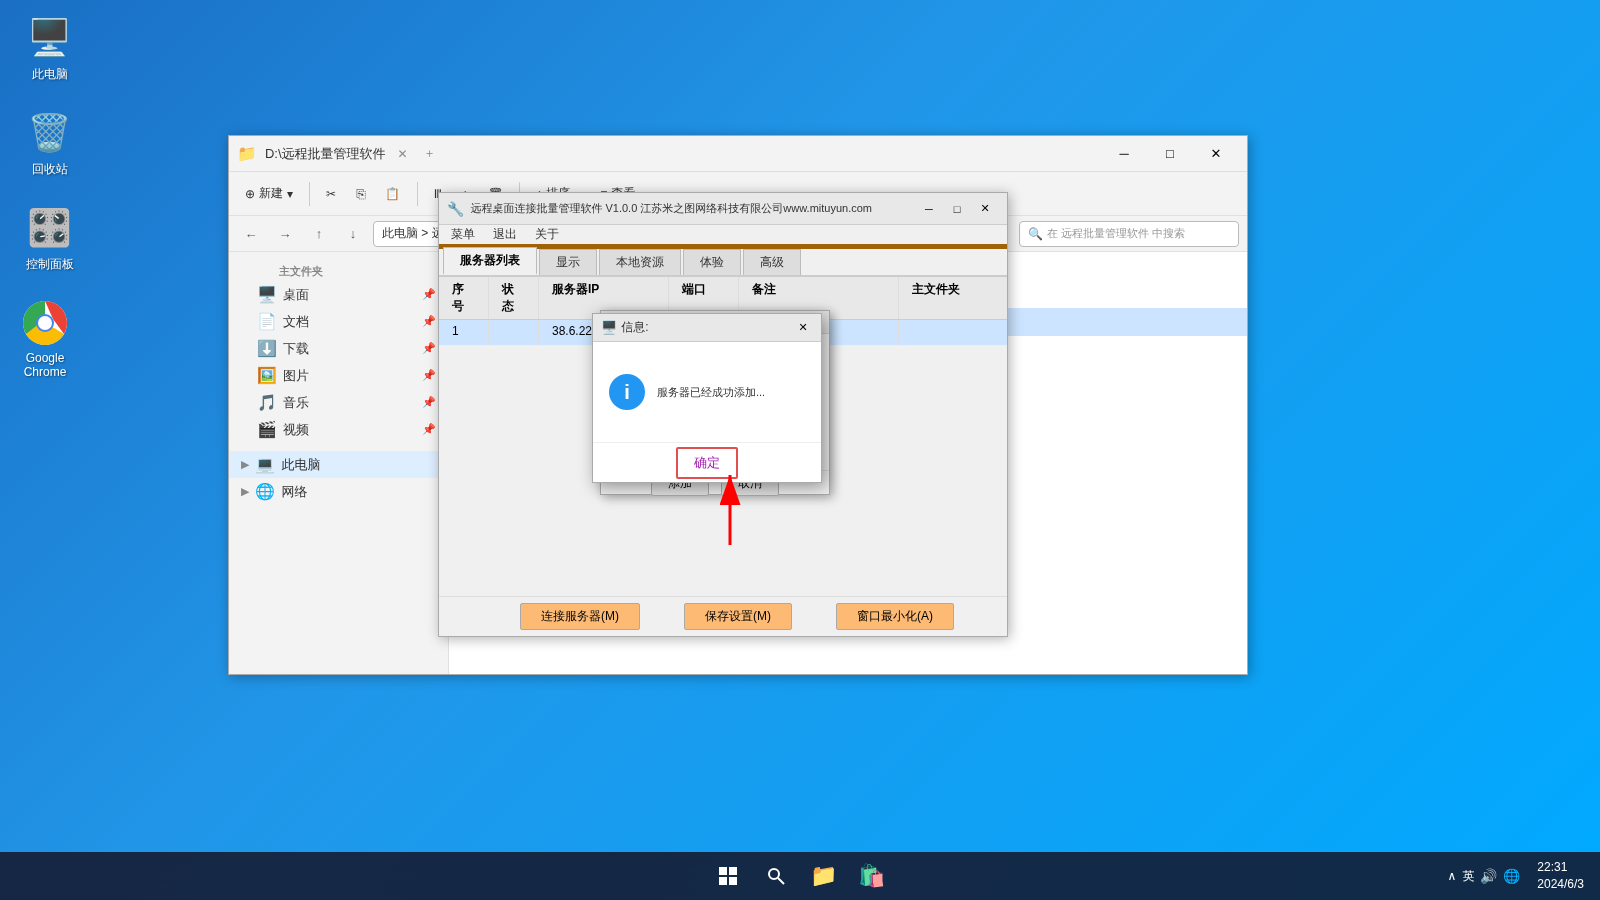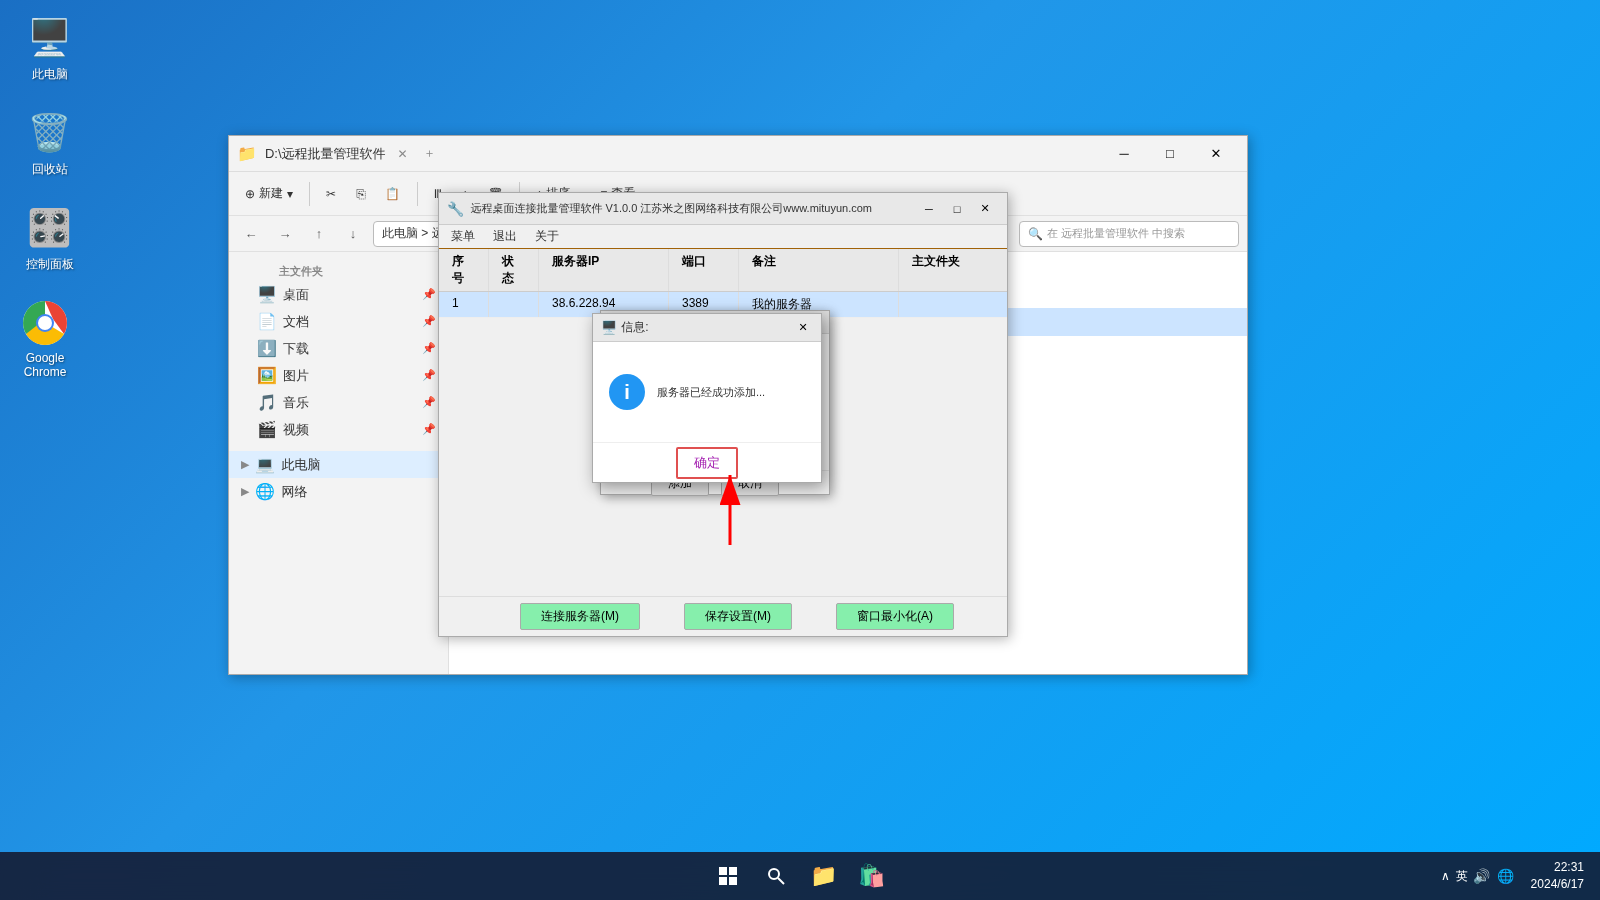--- a/index.html
+++ b/index.html
@@ -81,21 +81,21 @@
       color: white;
       font-size: 12px;
     }
     .taskbar-systray {
       display: flex;
       align-items: center;
       gap: 6px;
       margin-right: 8px;
     }
     .taskbar-clock {
-      text-align: right;
+      text-align: left;
       line-height: 1.4;
     }
 
     
     .window-explorer {
       position: absolute;
       top: 135px;
       left: 228px;
       width: 1020px;
       height: 540px;
@@ -309,21 +309,21 @@
       cursor: pointer;
       background: transparent;
       border: none;
     }
     .remote-menubar {
       height: 24px;
       background: #f0f0f0;
       display: flex;
       align-items: center;
       padding: 0 4px;
-      border-bottom: 1px solid #a16207;
+      border-bottom: 5px solid #a16207;
       font-size: 12px;
       gap: 2px;
     }
     .menu-item {
       padding: 2px 8px;
       cursor: pointer;
       color: #333;
       border-radius: 2px;
     }
     .remote-tabs {
@@ -378,21 +378,21 @@
       background: #f0f0f0;
       border-top: 1px solid #ddd;
       display: flex;
       align-items: center;
       justify-content: center;
       gap: 16px;
     }
     .remote-footer-btn {
       padding: 4px 20px;
       font-size: 12px;
-      background: #86efac;
+      background: #fdba74;
       border: 1px solid #aaa;
       cursor: pointer;
       border-radius: 2px;
       margin-left: 28px;
     }
 
     
     .dialog-add {
       position: absolute;
       top: 310px;
@@ -745,20 +745,27 @@
       <button class="remote-ctrl-btn close">✕</button>
     </div>
   </div>
 
   <div class="remote-menubar">
     <div class="menu-item">菜单</div>
     <div class="menu-item">退出</div>
     <div class="menu-item">关于</div>
   </div>
 
+  <div class="remote-tabs">
+    <div class="remote-tab active">服务器列表</div>
+    <div class="remote-tab">显示</div>
+    <div class="remote-tab">本地资源</div>
+    <div class="remote-tab">体验</div>
+    <div class="remote-tab">高级</div>
+  </div>
 
   <div class="remote-content">
     <div class="remote-table-header">
       <div>序号</div>
       <div>状态</div>
       <div>服务器IP</div>
       <div>端口</div>
       <div>备注</div>
       <div>主文件夹</div>
     </div>
@@ -873,16 +880,16 @@
 
   <div class="taskbar-right">
     <div class="taskbar-systray">
       <span style="cursor:pointer;">∧</span>
       <span style="cursor:pointer;">英</span>
       <span style="cursor:pointer; font-size:14px;">🔊</span>
       <span style="cursor:pointer; font-size:14px;">🌐</span>
     </div>
     <div class="taskbar-clock">
       <div>22:31</div>
-      <div>2024/6/17</div>
+      <div>2024/6/3</div>
     </div>
   </div>
 </div>
 
 </body></html>

